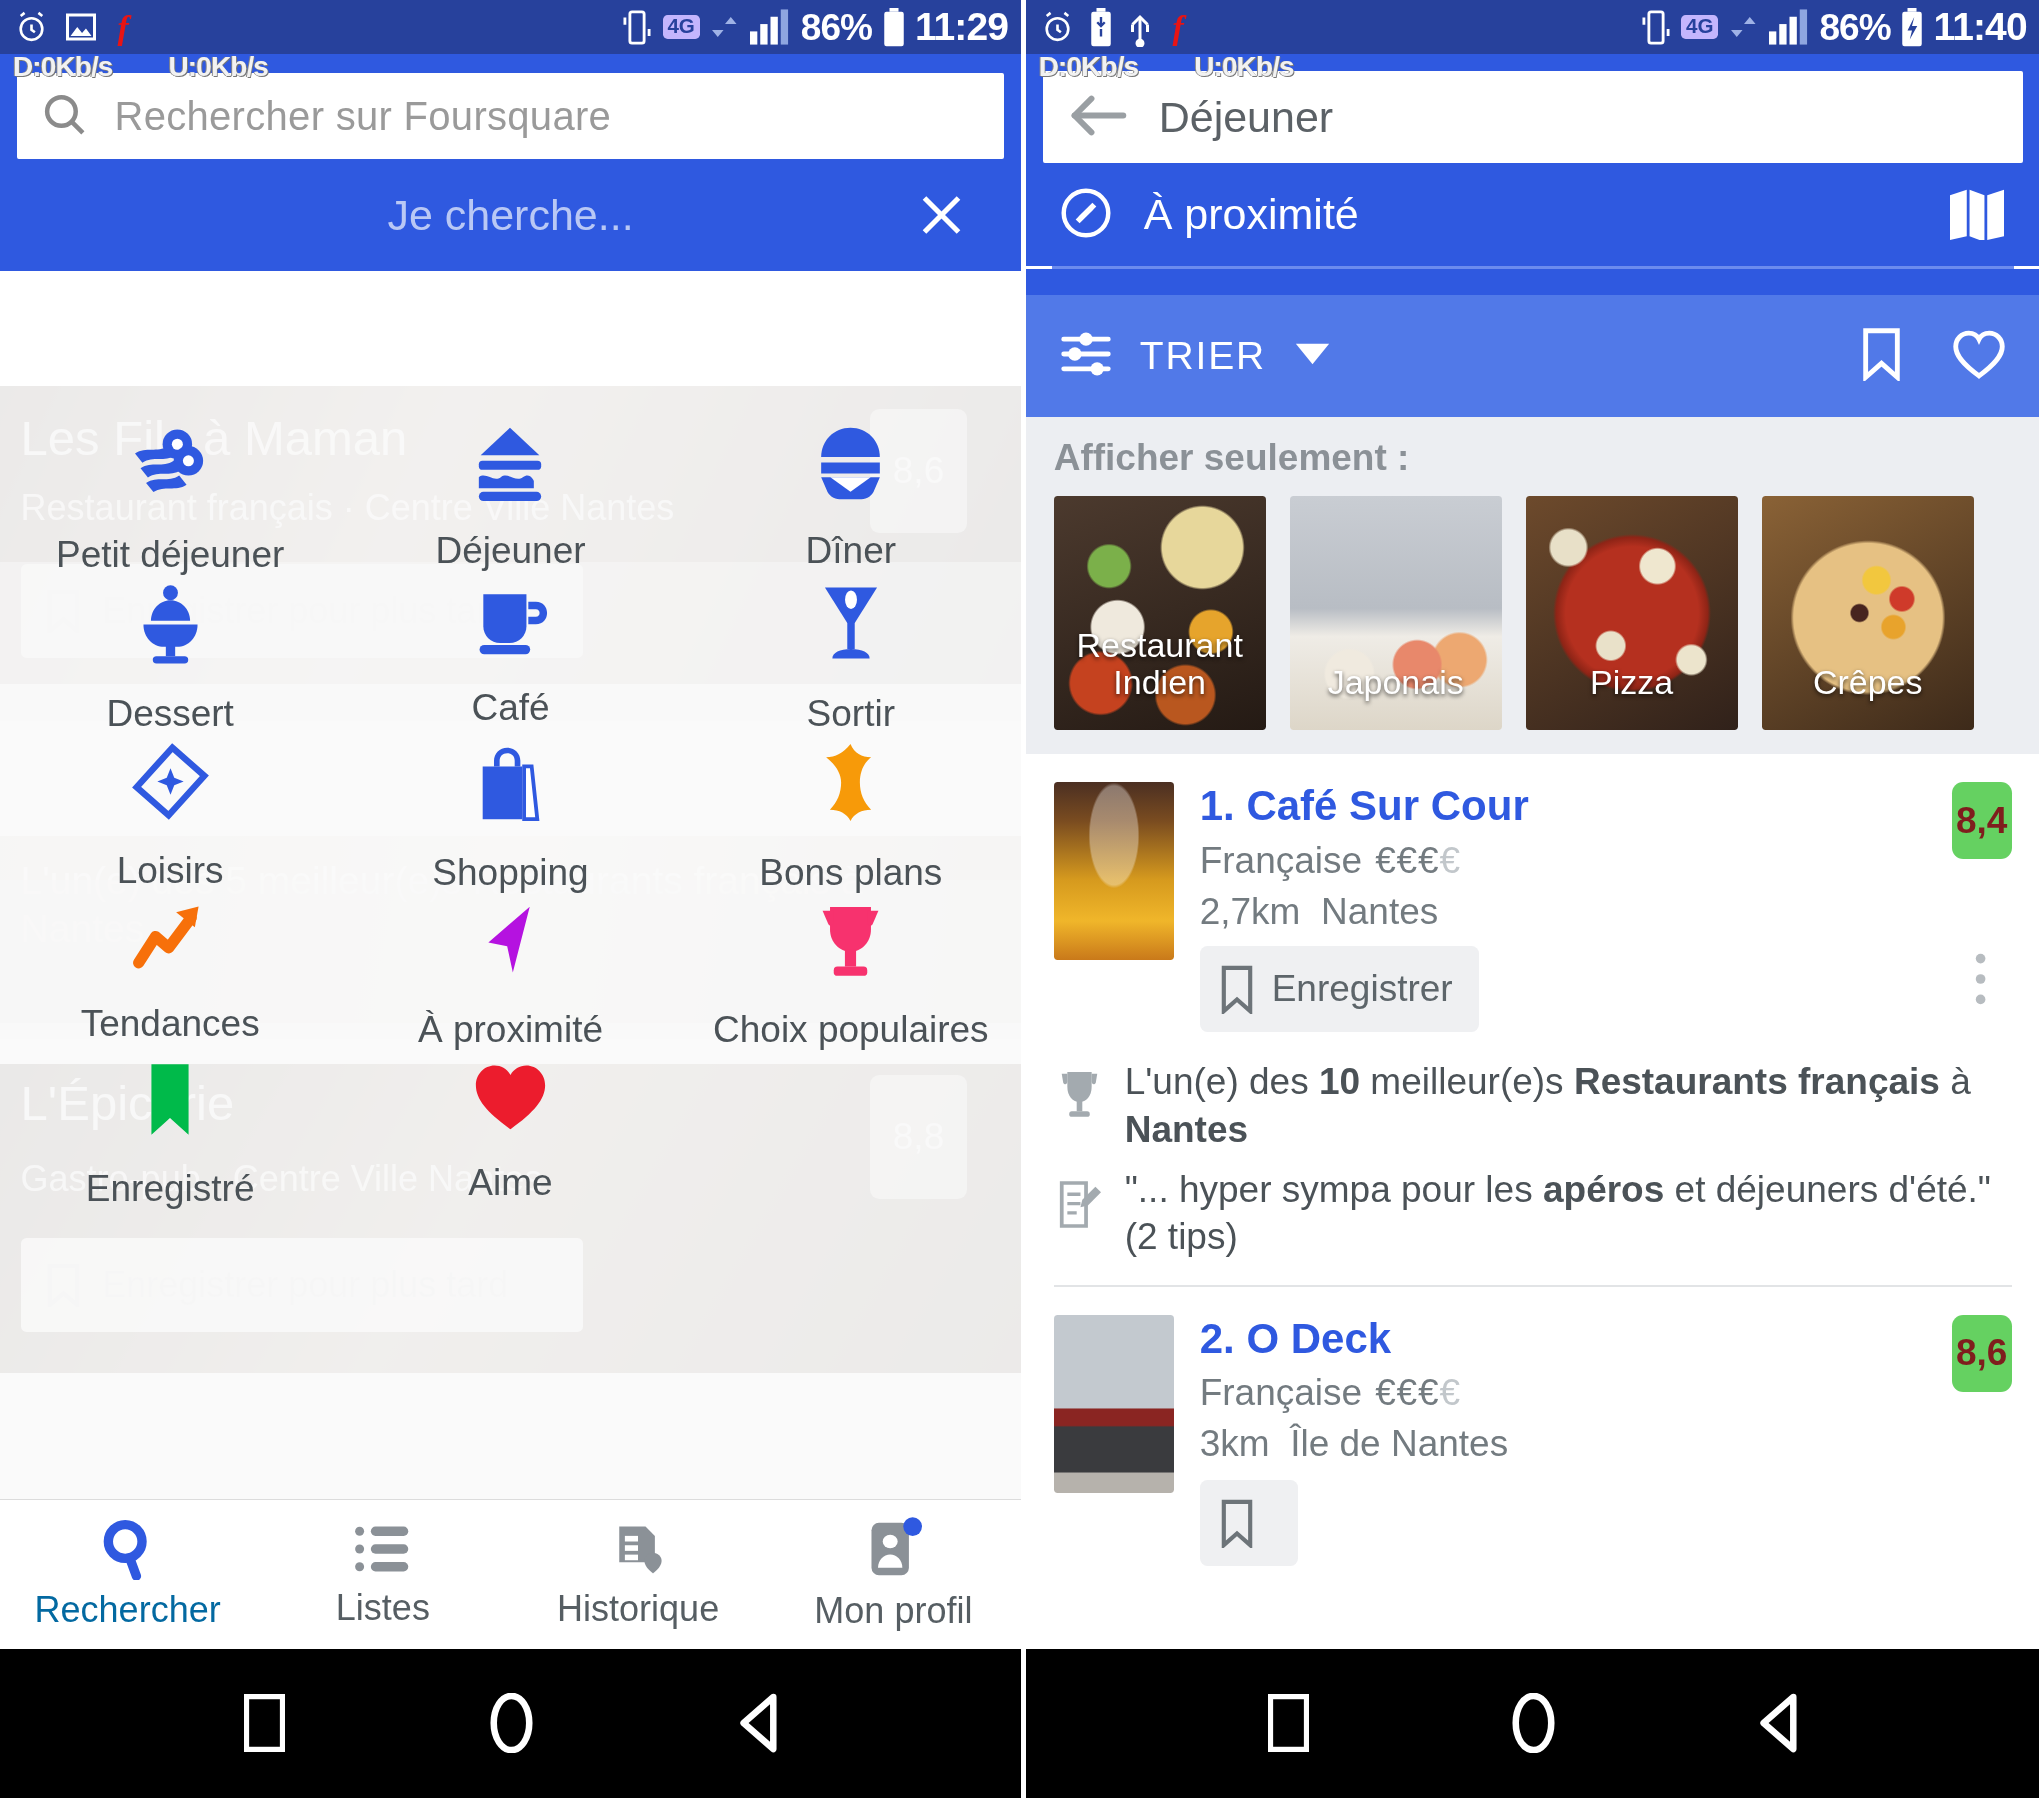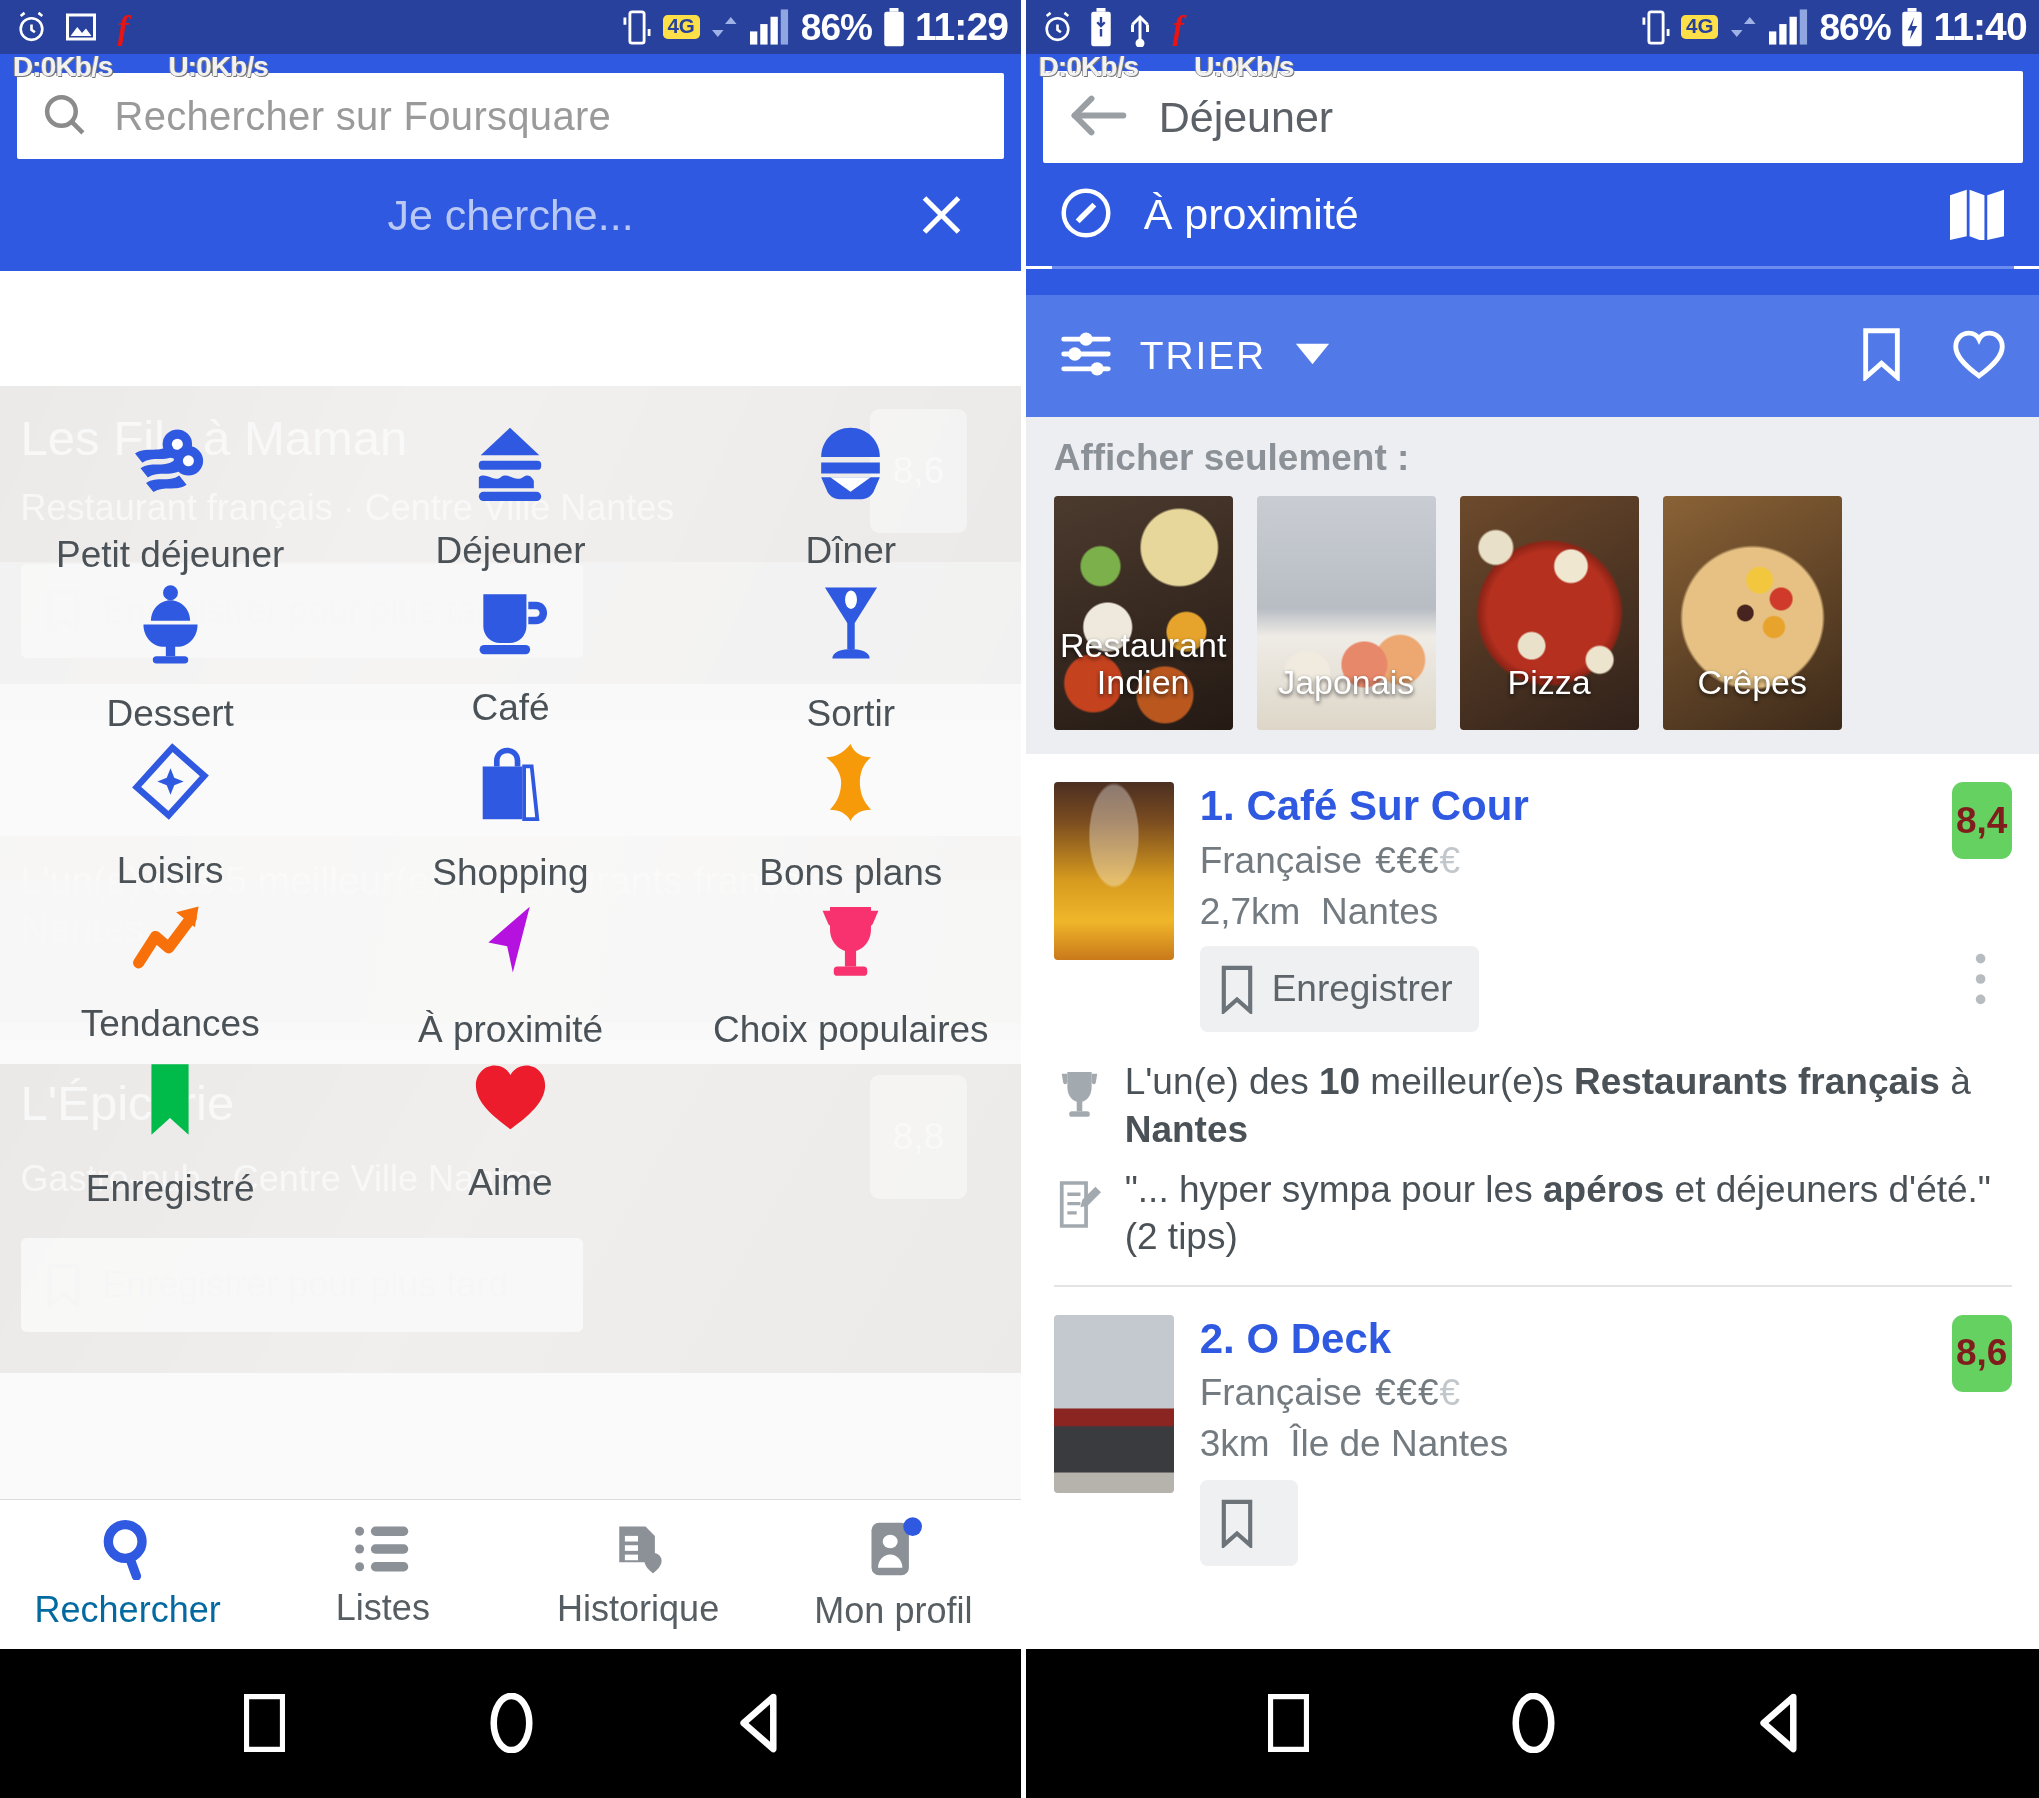--- a/index.html
+++ b/index.html
@@ -17,21 +17,21 @@
     height:54px; background:#27419c; display:flex; align-items:center;
     padding:0 13px; color:#fff; position:relative;
   }
   .sb-left { display:flex; align-items:center; gap:13px; }
   .sb-right { margin-left:auto; display:flex; align-items:center; gap:9.4px; }
   .sb-icon { display:block; }
   .sb-text { font-size:37px; font-weight:bold; letter-spacing:-0.9px;
              font-family:"Liberation Sans", sans-serif; line-height:1; }
   .sb-time { font-size:39px; font-weight:bold; letter-spacing:-0.9px; }
   .badge4g {
-    background:#fde047; color:#27419c; font-size:20.6px; font-weight:bold;
+    background:#c4b5fd; color:#27419c; font-size:20.6px; font-weight:bold;
     border-radius:4.7px; padding:0.9px 4.7px 1.9px; line-height:1;
   }
   .netspeed {
     position:absolute; top:51px; left:13px; z-index:40;
     color:#f2f2f2; font-size:28px; font-weight:bold; letter-spacing:-0.9px;
     text-shadow: 0.9px 0.9px 0 #777, -0.9px 0 0 #888;
     display:flex; gap:56px; pointer-events:none;
   }
 
   
@@ -116,21 +116,21 @@
     padding:0 34px; gap:28px;
   }
   .r-trier .ttxt { color:#fff; font-size:39px; letter-spacing:1.9px; }
   .r-trier .spacer { margin-left:auto; display:flex; gap:49px; align-items:center; }
 
   
   .filters { background:#eceef2; padding:20.6px 0 24px; }
   .filters .ftitle { font-size:37px; color:#8b9197; font-weight:bold; padding:0 28px 17px; }
   .frow { display:flex; gap:24px; padding-left:28px; }
   .fcard {
-    width:179px; height:234px; border-radius:3.7px; overflow:hidden;
+    width:212px; height:234px; border-radius:3.7px; overflow:hidden;
     position:relative; flex:0 0 auto;
   }
   .fcard .fimg { position:absolute; inset:0; }
   .fcard .flabel {
     position:absolute; bottom:30px; left:0; right:0; text-align:center;
     color:#fff; font-size:34px; line-height:1.08;
     text-shadow:0 1.9px 4.7px rgba(0,0,0,.65);
   }
 
   

